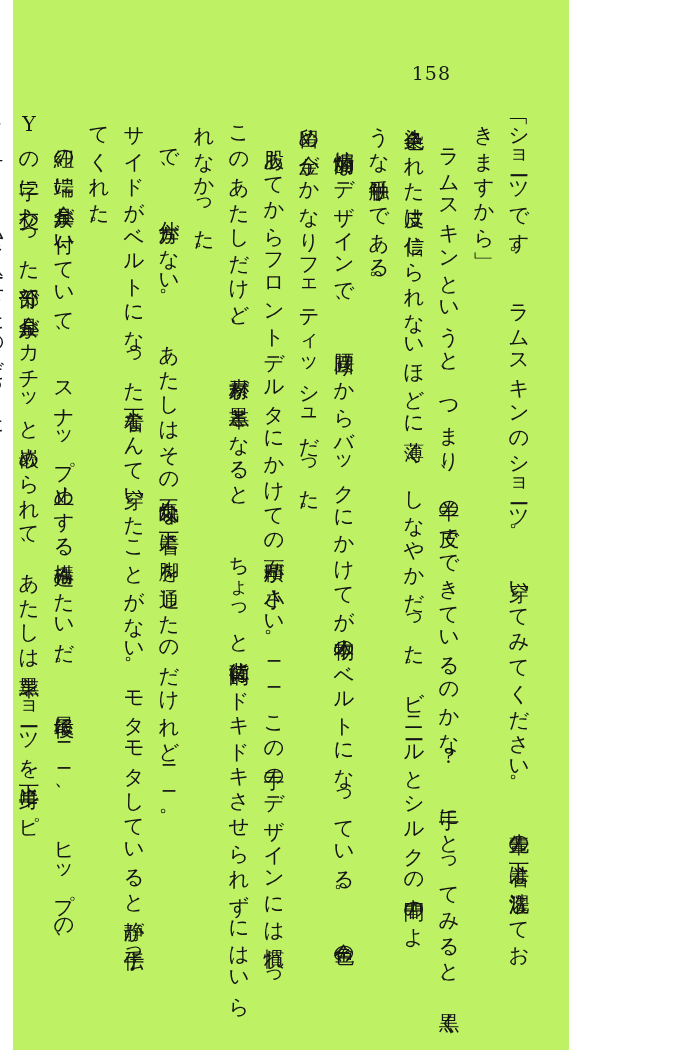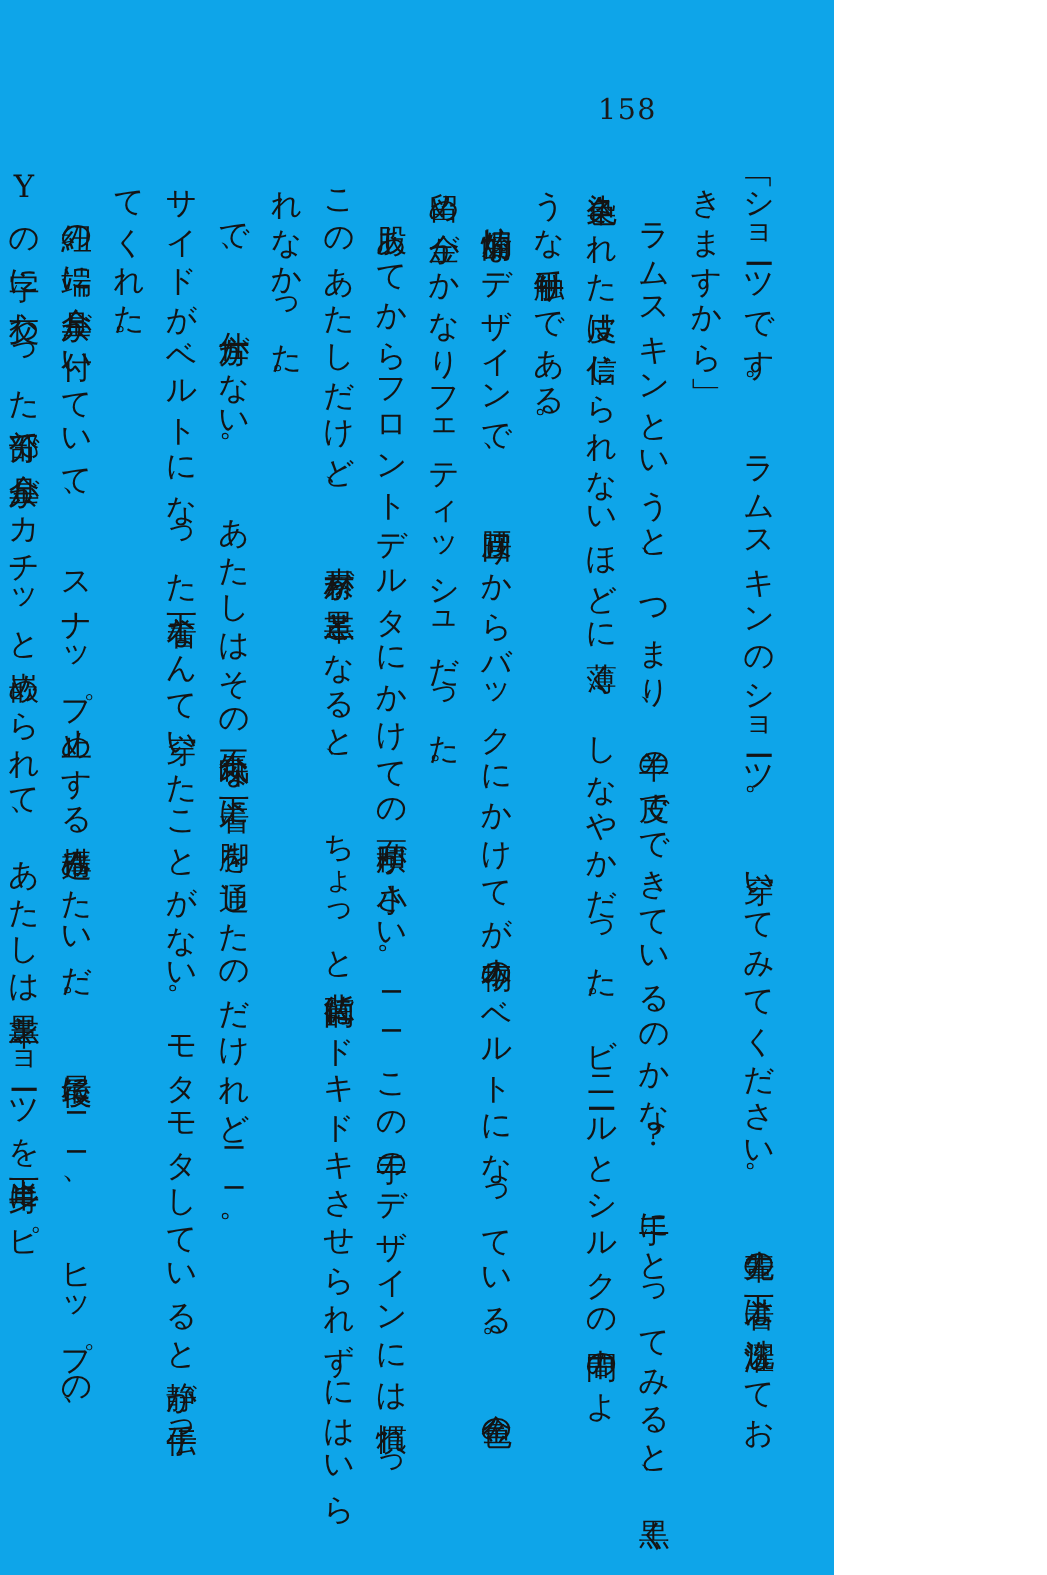--- a/index.html
+++ b/index.html
@@ -11,21 +11,22 @@
     width: 698px;
     height: 1050px;
     overflow: hidden;
     font-family: "DejaVu Serif", "Liberation Serif", serif;
     color: #111111;
   }
   .page {
     position: relative;
     width: 556px;
     height: 1050px;
-    background: #0ea5e9;
+    background: #bef264;
+    margin-left: 13px;
   }
   .page-number {
     position: absolute;
     top: 62px;
     right: 118px;
     font-size: 19px;
     letter-spacing: 1px;
     font-family: "DejaVu Serif", "Liberation Serif", serif;
     color: #1a1a1a;
   }

